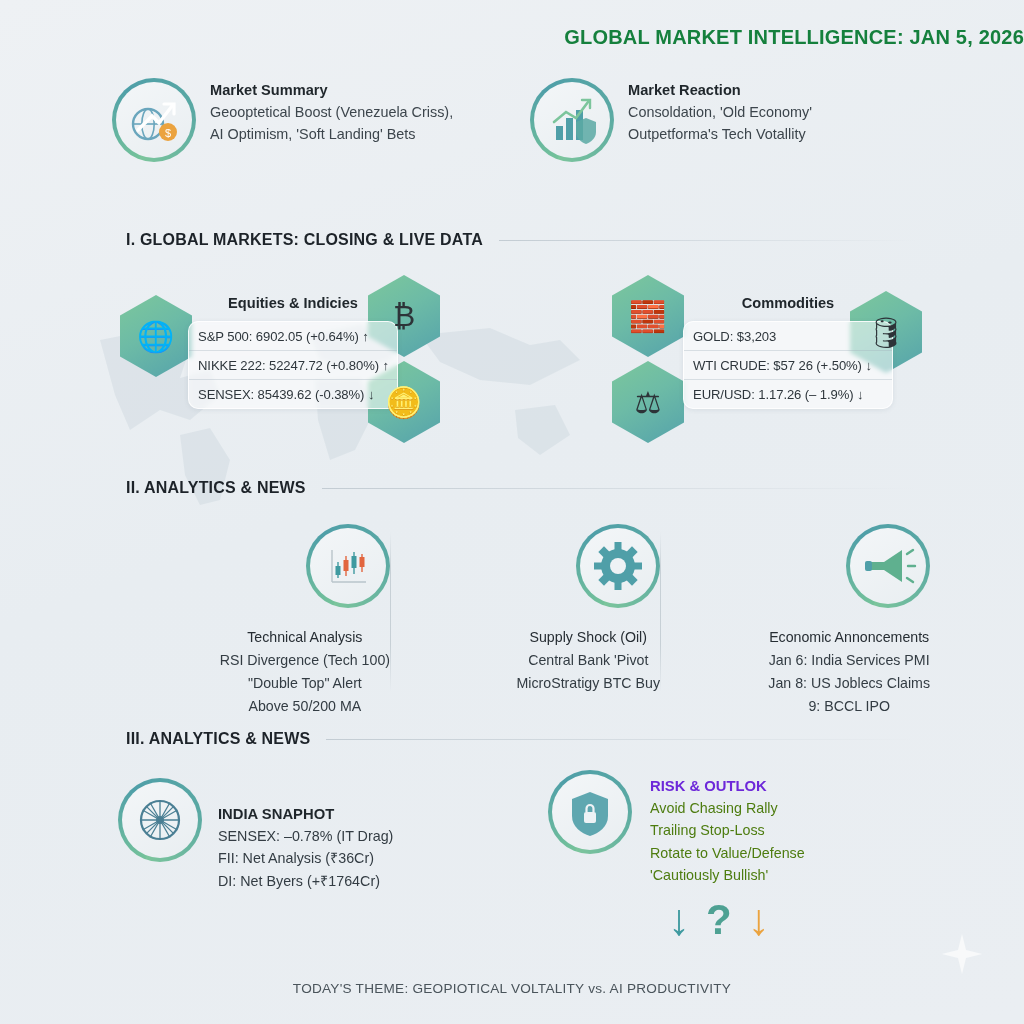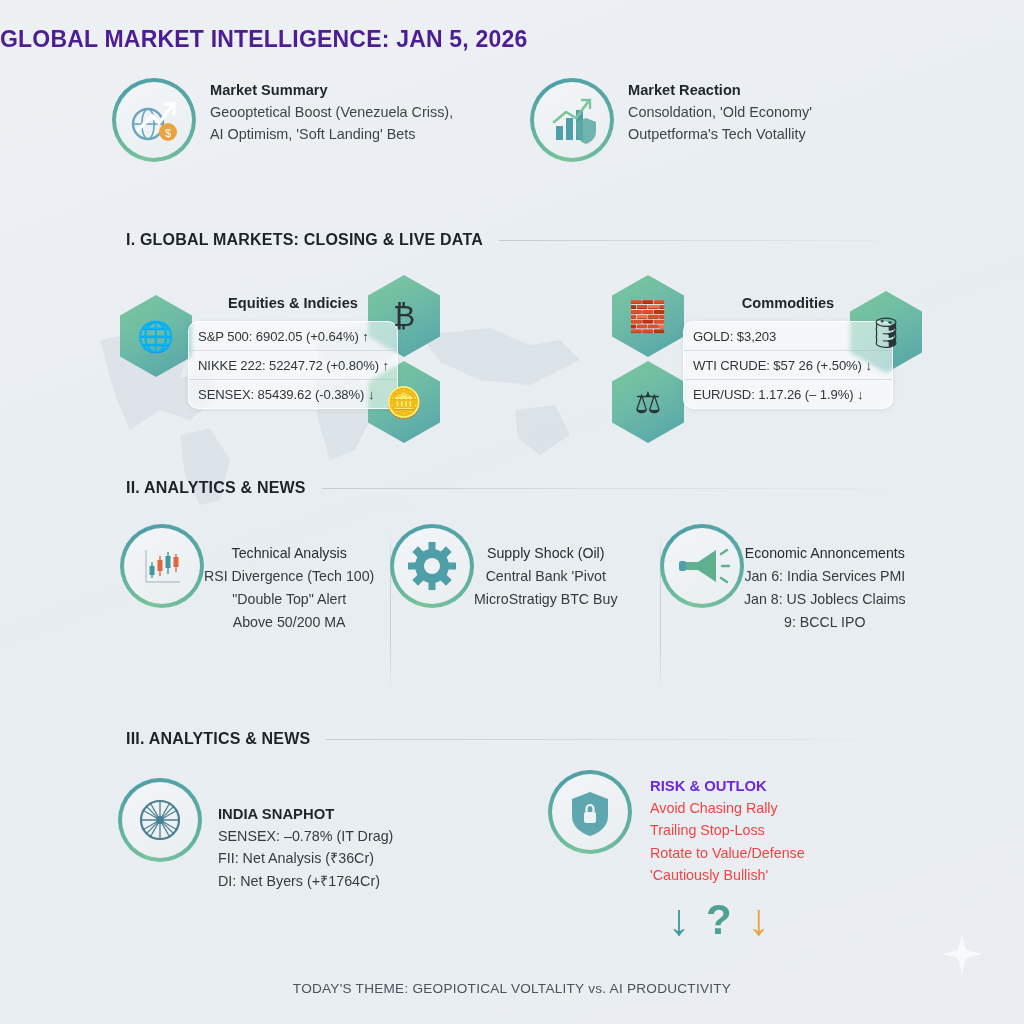--- a/index.html
+++ b/index.html
@@ -11,22 +11,22 @@
   }
   .worldmap {
     position: absolute; left: 60px; top: 300px; width: 560px; height: 210px;
     opacity: .17; pointer-events: none;
   }
   .sparkle { position:absolute; right:40px; bottom:48px; width:44px; height:44px; opacity:.75; }
 
   
   .title {
     position: absolute; top: 26px; left: 0; width: 100%;
-    text-align: left; font-size: 23px; font-weight: bold;
-    letter-spacing: .2px; color: #4c1d95;
+    text-align: right; font-size: 20px; font-weight: bold;
+    letter-spacing: .2px; color: #15803d;
   }
 
   
   .summary { position: absolute; top: 78px; left: 112px; width: 810px; display: flex; gap: 26px; }
   .sumcard { display: flex; gap: 14px; width: 392px; }
   .sumtext { padding-top: 4px; }
   .sumtext h3 { font-size: 14.6px; font-weight: bold; color:#1f262b; margin-bottom: 4px; }
   .sumtext p { font-size: 14.4px; line-height: 1.52; color:#3c454c; max-width: 258px; }
 
   .ringicon { position: relative; width: 84px; height: 84px; flex: 0 0 84px; }
@@ -82,39 +82,39 @@
   }
   #h1 { left: 0px;   top: 12px; }
   #h2 { left: 248px; top: -8px; }
   #h3 { left: 248px; top: 78px; }
   #h4 { left: 492px; top: -8px; }
   #h5 { left: 492px; top: 78px; }
   #h6 { left: 730px; top: 8px; }
 
   
   .analytics { position: absolute; top: 524px; left: 120px; width: 810px; display: flex; }
-  .acol { flex: 1; display: flex; flex-direction: row; align-items: flex-start; position: relative; }
+  .acol { flex: 1; display: flex; flex-direction: column; align-items: flex-end; position: relative; }
   .acol + .acol::before {
     content:""; position:absolute; left:0; top: 8px; width:1px; height: 160px;
     background: linear-gradient(180deg,transparent,#c7d0d6 25%,#c7d0d6 70%,transparent);
   }
   .acol .lines { margin-top: 18px; text-align: center; }
   .acol .lines div { font-size: 14.2px; line-height: 1.62; color:#333c43; white-space: nowrap; }
   .acol .lines div.head { color:#262d33; }
 
   
   .india { position: absolute; top: 778px; left: 118px; display: flex; gap: 16px; }
   .india .lines { padding-top: 28px; }
   .india .lines h3 { font-size: 14.8px; font-weight: bold; color:#1f262b; margin-bottom: 3px; }
   .india .lines div { font-size: 14.3px; line-height: 1.56; color:#333c43; white-space: nowrap; }
 
   .risk { position: absolute; top: 770px; left: 548px; display: flex; gap: 18px; }
   .risk .lines { padding-top: 8px; }
   .risk .lines h3 { font-size: 14.8px; font-weight: bold; color:#6d28d9; margin-bottom: 3px; }
-  .risk .lines div { font-size: 14.3px; line-height: 1.56; color:#ef4444; white-space: nowrap; }
+  .risk .lines div { font-size: 14.3px; line-height: 1.56; color:#4d7c0f; white-space: nowrap; }
 
   .arrows { position: absolute; top: 898px; left: 668px; display: flex; align-items: center; gap: 16px; }
 
   .footer {
     position: absolute; bottom: 28px; left: 0; width: 100%;
     text-align: center; font-size: 13.6px; letter-spacing: .25px; color: #4a545b;
   }
 </style>
 </head>
 <body>

